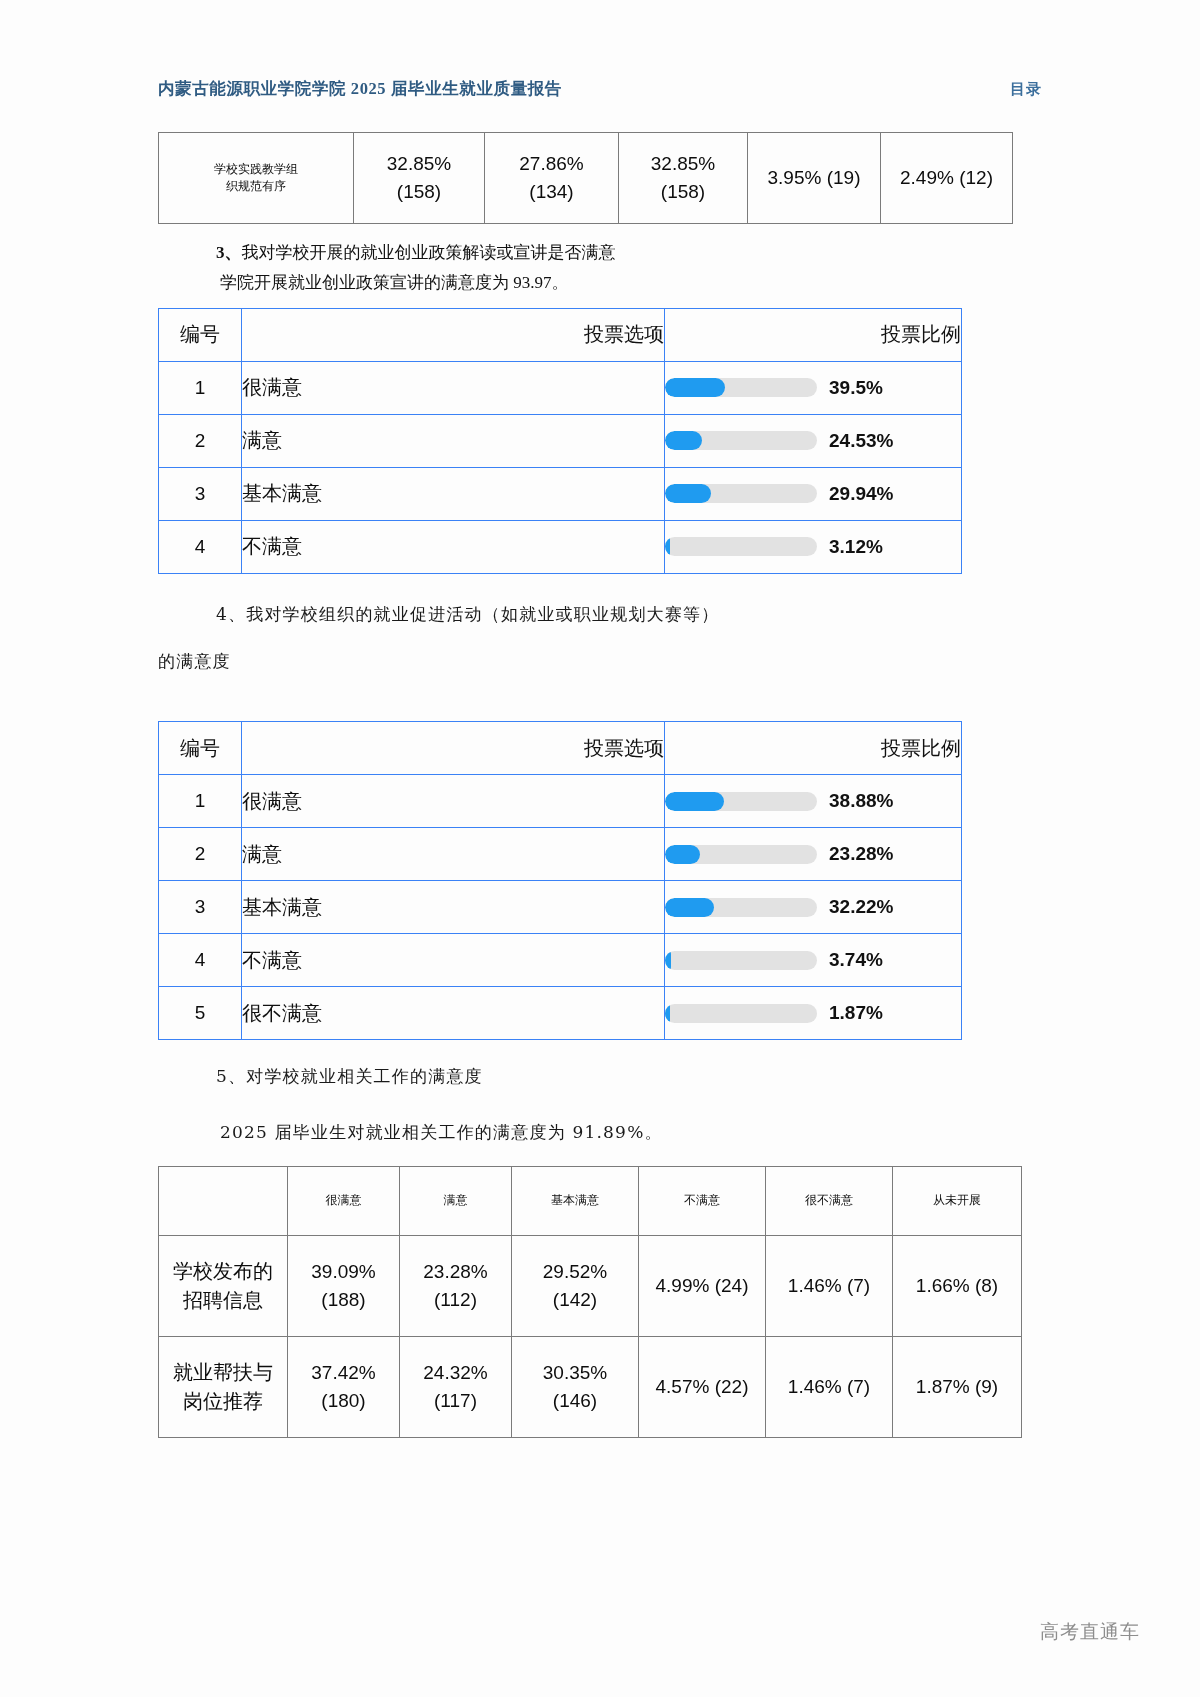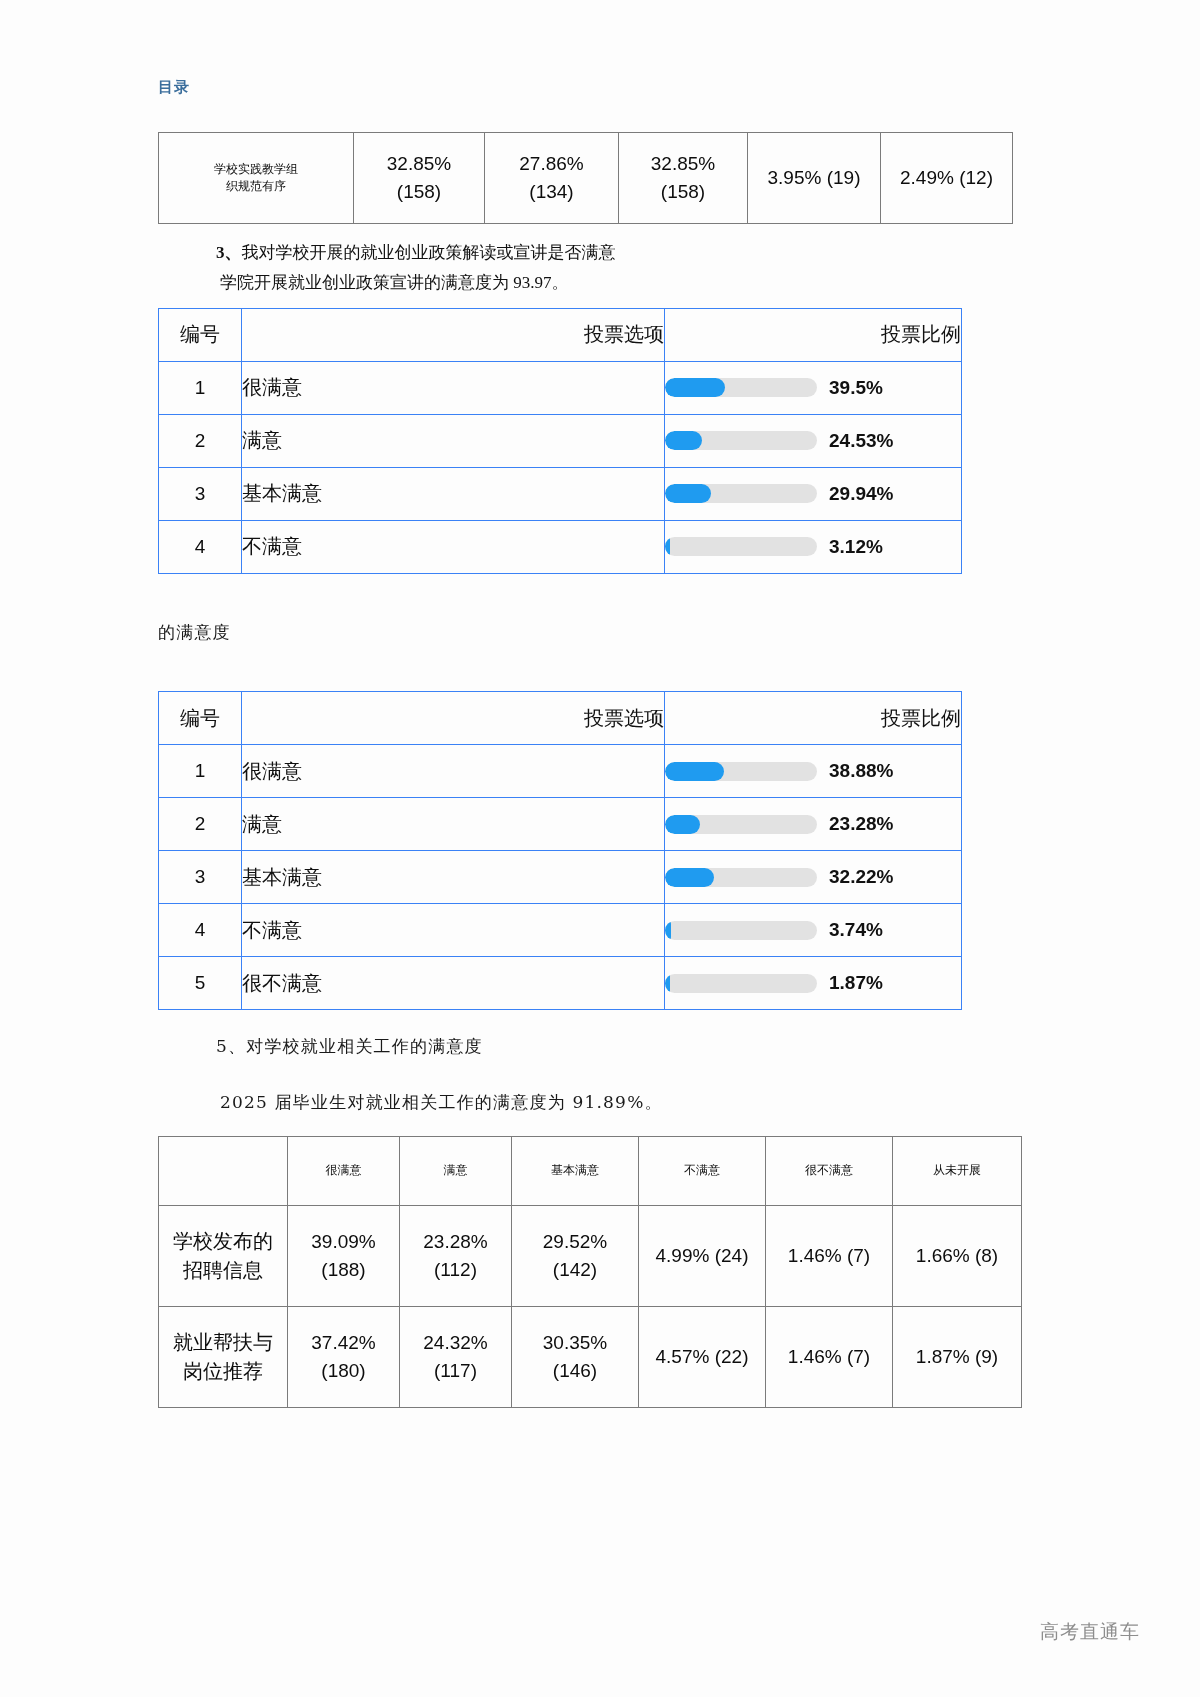--- a/index.html
+++ b/index.html
@@ -224,20 +224,21 @@
     color: #8d8d8d;
     letter-spacing: 1px;
   }
 </style>
 </head>
 <body>
 
 <div class="page">
 
   <div class="page-header">
+    <span class="header-title" style="color: rgb(47, 91, 130);">内蒙古能源职业学院学院 2025 届毕业生就业质量报告</span>
     <span class="header-right">目录</span>
   </div>
 
   <div class="content">
 
     <table class="doc-table table-top">
       <tbody>
         <tr>
           <td class="cn c0">
             <span class="stack-line">学校实践教学组</span>
@@ -327,20 +328,21 @@
               </div>
               <span class="bar-label">3.12%</span>
             </div>
           </td>
         </tr>
       </tbody>
     </table>
 
     <div class="spacer-26"></div>
 
+    <p class="para kai indent">4、我对学校组织的就业促进活动（如就业或职业规划大赛等）</p>
     <div class="spacer-18"></div>
     <p class="para kai">的满意度</p>
     <div class="spacer-26"></div>
 
     <div class="spacer-18"></div>
 
     <table class="vote-table">
       <thead>
         <tr>
           <th class="vt-c0">编号</th>

